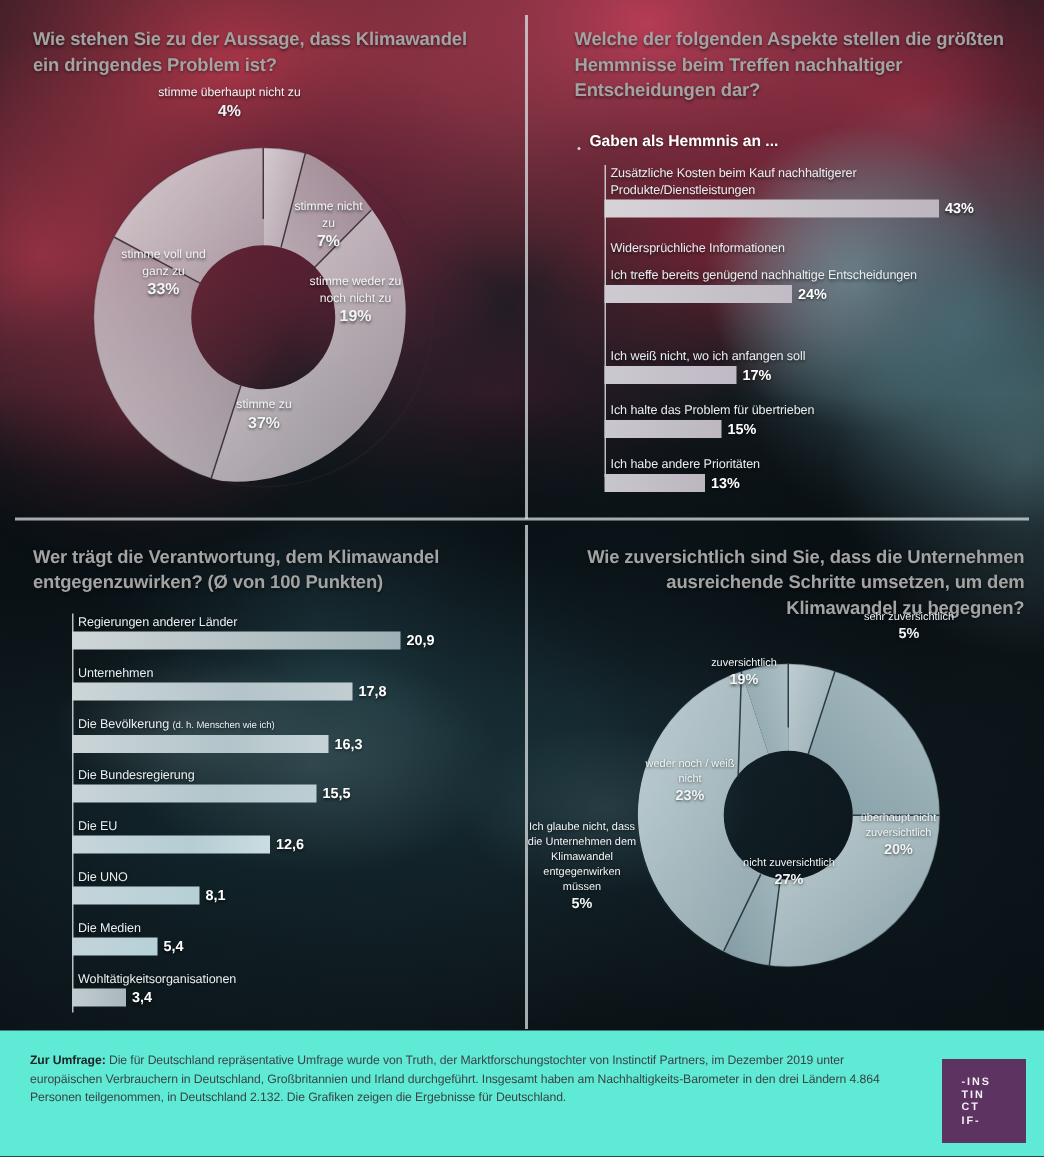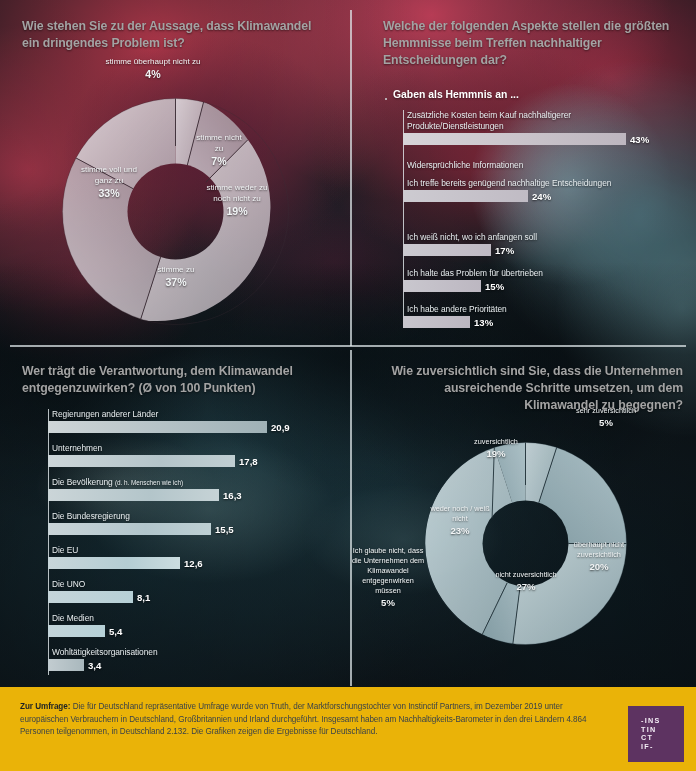--- a/index.html
+++ b/index.html
@@ -106,21 +106,21 @@
   }
   .legend-hemm{
     position:absolute;color:#ffffff;font-size:10.4px;font-weight:bold;
     text-shadow:0 1px 2px rgba(0,0,0,.5);
   }
   .legend-dot{position:absolute;width:2px;height:2px;border-radius:50%;background:#cfd8da;}
 
   
   .footer{
     position:absolute;left:0;top:687px;width:696px;height:84px;
-    background:#eab308;
+    background:#5eead4;
   }
   .foot-txt{
     position:absolute;left:20px;top:14px;width:580px;
     color:#3b4348;font-size:8.15px;line-height:12.6px;letter-spacing:-.05px;
   }
   .foot-txt b{color:#1d2225;}
   .logo{
     position:absolute;left:628px;top:706px;width:56px;height:56px;
     background:#5d3361;
   }

